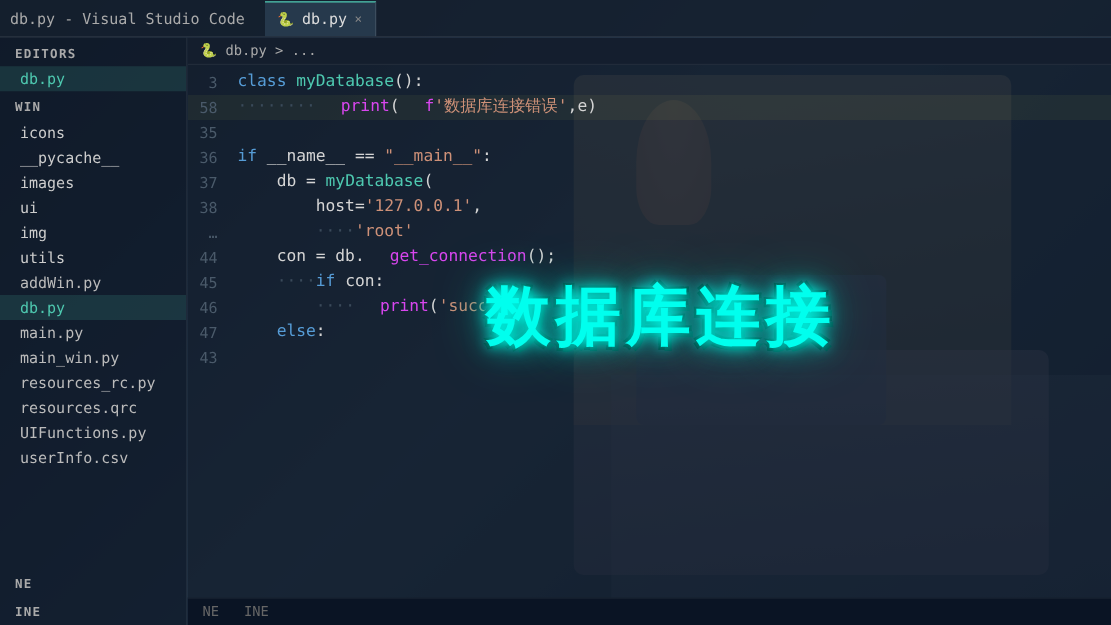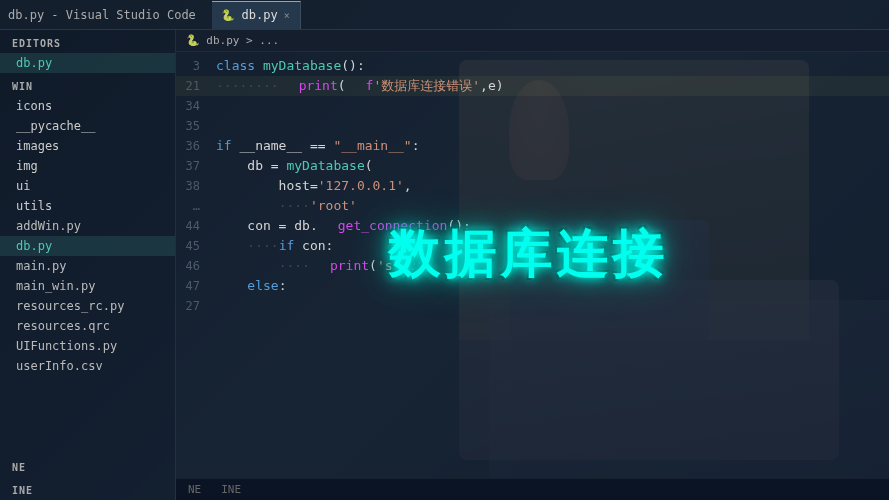--- a/index.html
+++ b/index.html
@@ -127,21 +127,21 @@
 
     
     .main-area {
       display: flex;
       flex: 1;
       overflow: hidden;
     }
 
     
     .sidebar {
-      width: 176px;
+      width: 150px;
       background: rgba(15, 25, 40, 0.88);
       display: flex;
       flex-direction: column;
       border-right: 1px solid rgba(255,255,255,0.08);
       overflow-y: auto;
       flex-shrink: 0;
     }
 
     .sidebar-section-title {
       font-size: 10px;
@@ -306,22 +306,22 @@
       <div class="sidebar-section-title">EDITORS</div>
       <div class="sidebar-item active">
         <span>db.py</span>
       </div>
 
       <div class="sidebar-section-title">WIN</div>
 
       <div class="sidebar-item folder">icons</div>
       <div class="sidebar-item folder">__pycache__</div>
       <div class="sidebar-item folder">images</div>
+      <div class="sidebar-item folder">ui</div>
       <div class="sidebar-item folder">img</div>
-      <div class="sidebar-item folder">ui</div>
       <div class="sidebar-item folder">utils</div>
       <div class="sidebar-item">addWin.py</div>
       <div class="sidebar-item active">db.py</div>
       <div class="sidebar-item">main.py</div>
       <div class="sidebar-item">main_win.py</div>
       <div class="sidebar-item">resources_rc.py</div>
       <div class="sidebar-item">resources.qrc</div>
       <div class="sidebar-item">UIFunctions.py</div>
       <div class="sidebar-item">userInfo.csv</div>
 
@@ -337,28 +337,24 @@
       </div>
 
       <div class="editor-content">
 
         <div class="code-line">
           <span class="line-num">3</span>
           <span class="line-content"><span class="kw">class</span> <span class="cls">myDatabase</span>():</span>
         </div>
 
         <div class="code-line line-highlight">
-          <span class="line-num">21</span>
+          <span class="line-num">58</span>
           <span class="line-content"><span class="dot">········</span><span class="fn">print</span>(<span class="fn">f</span><span class="str">'数据库连接错误'</span>,e)</span>
         </div>
 
-        <div class="code-line">
-          <span class="line-num">34</span>
-          <span class="line-content"></span>
-        </div>
 
         <div class="code-line">
           <span class="line-num">35</span>
           <span class="line-content"></span>
         </div>
 
         <div class="code-line">
           <span class="line-num">36</span>
           <span class="line-content"><span class="kw">if</span> __name__ == <span class="str">"__main__"</span>:</span>
         </div>
@@ -392,21 +388,21 @@
           <span class="line-num">46</span>
           <span class="line-content">        <span class="dot">····</span><span class="fn">print</span>(<span class="str">'succ'</span>)</span>
         </div>
 
         <div class="code-line">
           <span class="line-num">47</span>
           <span class="line-content">    <span class="kw">else</span>:</span>
         </div>
 
         <div class="code-line">
-          <span class="line-num">27</span>
+          <span class="line-num">43</span>
         </div>
 
       </div>
 
       <div class="status-bar">
         <span>NE</span>
         <span>INE</span>
       </div>
     </div>
 

